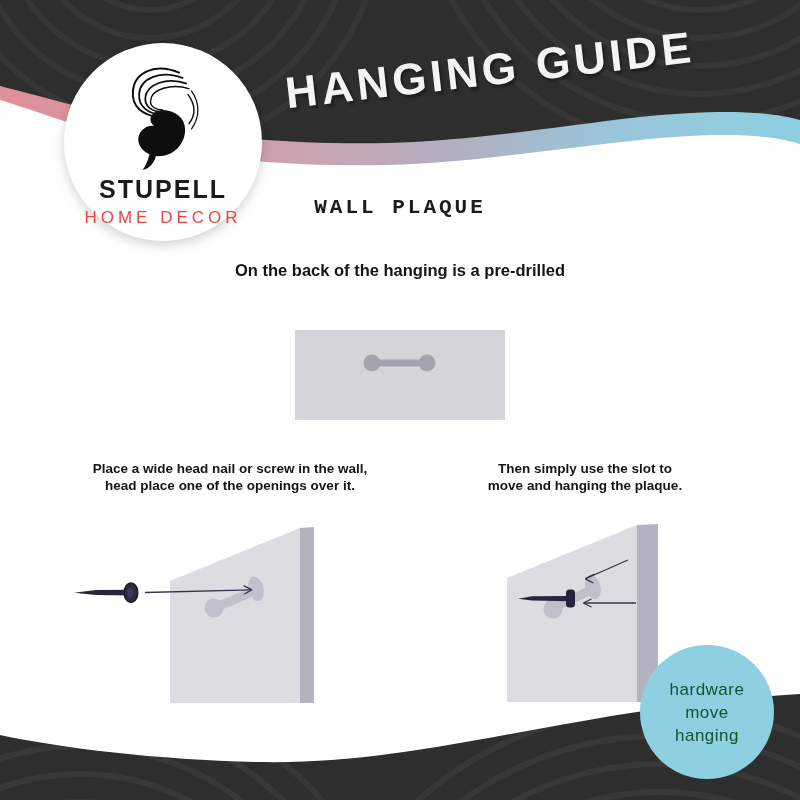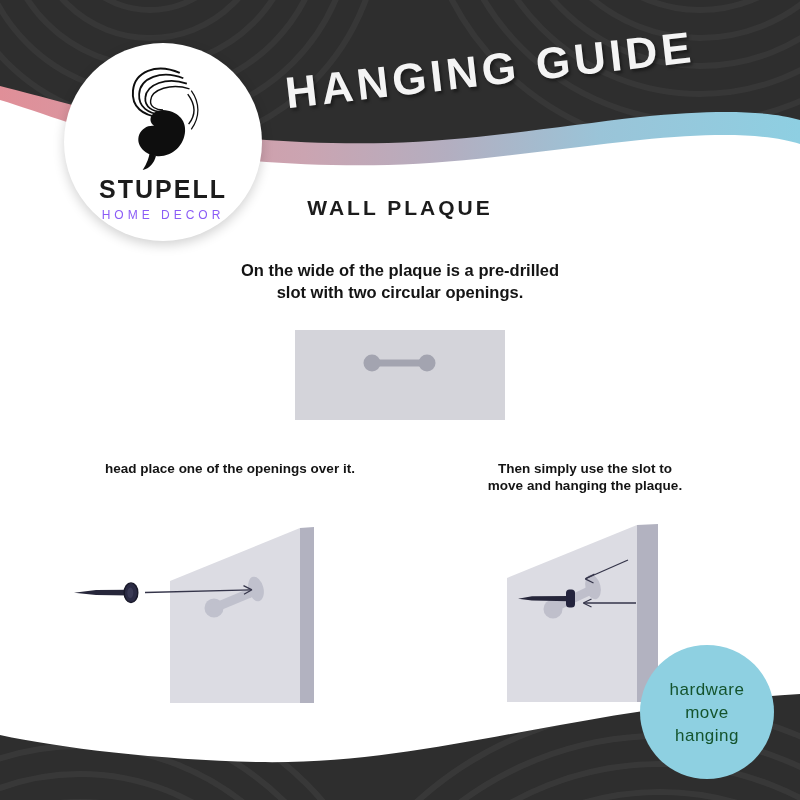--- a/index.html
+++ b/index.html
@@ -19,26 +19,26 @@
     color:#f4f4f4;font-size:44px;font-weight:600;letter-spacing:4px;white-space:nowrap;
     text-shadow:2px 3px 3px rgba(0,0,0,.38);
   }
   .logo-circle{
     left:64px;top:43px;width:198px;height:198px;border-radius:50%;
     background:#fff;box-shadow:0 4px 12px rgba(0,0,0,.18);
     display:flex;flex-direction:column;align-items:center;
   }
   .logo-circle svg{margin-top:16px;}
   .brand-name{font-size:25px;font-weight:600;letter-spacing:2px;color:#1c1c1c;margin-top:-2px;}
-  .brand-tagline{font-size:12px;font-weight:500;letter-spacing:4px;color:#8b5cf6;margin-top:4px;text-align:center;}
+  .brand-tagline{font-size:17px;font-weight:500;letter-spacing:4px;color:#ef4444;margin-top:4px;text-align:center;}
 
   
   .section-title{
     left:200px;top:196px;width:400px;text-align:center;
-    font-size:21px;font-weight:600;letter-spacing:3px;color:#1c1c1c;
+    font-size:21px;font-weight:600;letter-spacing:3px;color:#1c1c1c;font-family:Liberation Mono, monospace;
   }
   .intro-text{
     left:180px;top:259px;width:440px;text-align:center;
     font-size:16.5px;font-weight:600;line-height:22px;color:#141414;
   }
   .plaque-back{
     left:295px;top:330px;width:210px;height:90px;
     background:var(--plaque_back,#d4d4da);
   }
   .step-caption{
@@ -110,35 +110,35 @@
       </g>
       <path fill="#0e0e0e" d="M60,56 C76,57 86,67 85,80 C84,97 69,110 52,108 C38,106 29,95 33,84 C36,77 43,73 50,74 C42,68 46,57 60,56 Z"></path>
       <path fill="#0e0e0e" d="M52,108 C50,116 45,122 37,124 C42,116 44,110 45,104 Z"></path>
     </svg>
     <div class="brand-name">STUPELL</div>
     <div class="brand-tagline">HOME DECOR</div>
   </div>
 
   <div class="abs section-title">WALL PLAQUE</div>
   <div class="abs intro-text">
-    <div>On the wide of the plaque is a pre-drilled</div>
-    <div>slot with two circular openings.</div>
+    <div>On the back of the hanging is a pre-drilled</div>
   </div>
 
   <div class="abs plaque-back">
     <svg width="210" height="90" viewBox="0 0 210 90">
       <g fill="var(--slot_dark,#a3a4b0)" stroke="none">
         <rect x="77" y="29.5" width="58" height="7" rx="3.5"></rect>
         <circle cx="77" cy="33" r="8.5"></circle>
         <circle cx="132" cy="33" r="8.5"></circle>
       </g>
     </svg>
   </div>
 
   <div class="abs step-caption left">
+    <div>Place a wide head nail or screw in the wall,</div>
     <div>head place one of the openings over it.</div>
   </div>
   <div class="abs step-caption right">
     <div>Then simply use the slot to</div>
     <div>move and hanging the plaque.</div>
   </div>
 
   <svg id="left-illustration" class="abs" width="330" height="215" viewBox="0 0 330 215">
     <g>
       <polygon points="120,58 250,5 250,180 120,180" fill="var(--panel_front,#dcdce3)"></polygon>

